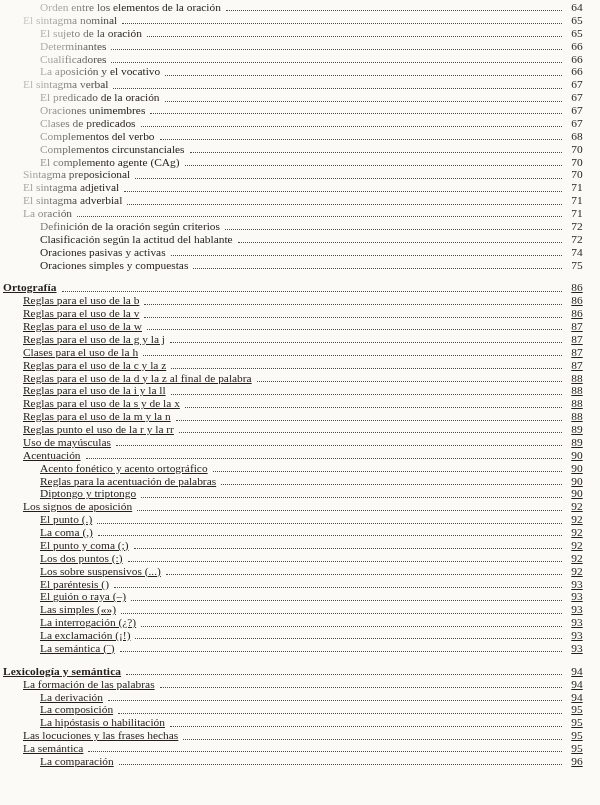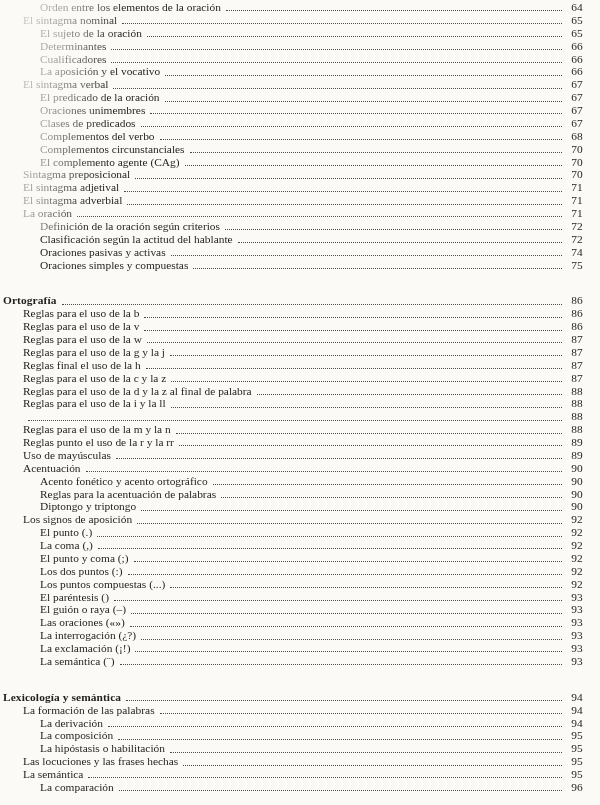--- a/index.html
+++ b/index.html
@@ -17,21 +17,22 @@
     position: relative;
   }
   .page {
     position: relative;
     width: 100%;
     height: 100%;
     box-sizing: border-box;
     padding: 1px 8px 0 3px;
   }
   .toc-section + .toc-section {
-    margin-top: 23px;
+    margin-top: 10px;
+    text-decoration: underline;
   }
   .toc-row {
     display: flex;
     align-items: baseline;
     height: 12.88px;
     line-height: 12.88px;
     white-space: nowrap;
   }
   .toc-row.level-0 { padding-left: 0; }
   .toc-row.level-1 { padding-left: 20px; }
@@ -202,40 +203,41 @@
           <span class="label">Reglas para el uso de la w</span>
           <span class="leader"></span>
           <span class="pagenum">87</span>
         </div>
         <div class="toc-row level-1">
           <span class="label">Reglas para el uso de la g y la j</span>
           <span class="leader"></span>
           <span class="pagenum">87</span>
         </div>
         <div class="toc-row level-1">
-          <span class="label">Reglas final el uso de la h</span>
+          <span class="label">Clases para el uso de la h</span>
           <span class="leader"></span>
           <span class="pagenum">87</span>
         </div>
         <div class="toc-row level-1">
           <span class="label">Reglas para el uso de la c y la z</span>
           <span class="leader"></span>
           <span class="pagenum">87</span>
         </div>
         <div class="toc-row level-1">
           <span class="label">Reglas para el uso de la d y la z al final de palabra</span>
           <span class="leader"></span>
           <span class="pagenum">88</span>
         </div>
         <div class="toc-row level-1">
           <span class="label">Reglas para el uso de la i y la ll</span>
           <span class="leader"></span>
           <span class="pagenum">88</span>
         </div>
         <div class="toc-row level-1">
+          <span class="label">Reglas para el uso de la s y de la x</span>
           <span class="leader"></span>
           <span class="pagenum">88</span>
         </div>
         <div class="toc-row level-1">
           <span class="label">Reglas para el uso de la m y la n</span>
           <span class="leader"></span>
           <span class="pagenum">88</span>
         </div>
         <div class="toc-row level-1">
           <span class="label">Reglas punto el uso de la r y la rr</span>
@@ -286,36 +288,36 @@
           <span class="label">El punto y coma (;)</span>
           <span class="leader"></span>
           <span class="pagenum">92</span>
         </div>
         <div class="toc-row level-2">
           <span class="label">Los dos puntos (:)</span>
           <span class="leader"></span>
           <span class="pagenum">92</span>
         </div>
         <div class="toc-row level-2">
-          <span class="label">Los puntos compuestas (...)</span>
+          <span class="label">Los sobre suspensivos (...)</span>
           <span class="leader"></span>
           <span class="pagenum">92</span>
         </div>
         <div class="toc-row level-2">
           <span class="label">El paréntesis ()</span>
           <span class="leader"></span>
           <span class="pagenum">93</span>
         </div>
         <div class="toc-row level-2">
           <span class="label">El guión o raya (–)</span>
           <span class="leader"></span>
           <span class="pagenum">93</span>
         </div>
         <div class="toc-row level-2">
-          <span class="label">Las oraciones («»)</span>
+          <span class="label">Las simples («»)</span>
           <span class="leader"></span>
           <span class="pagenum">93</span>
         </div>
         <div class="toc-row level-2">
           <span class="label">La interrogación (¿?)</span>
           <span class="leader"></span>
           <span class="pagenum">93</span>
         </div>
         <div class="toc-row level-2">
           <span class="label">La exclamación (¡!)</span>

